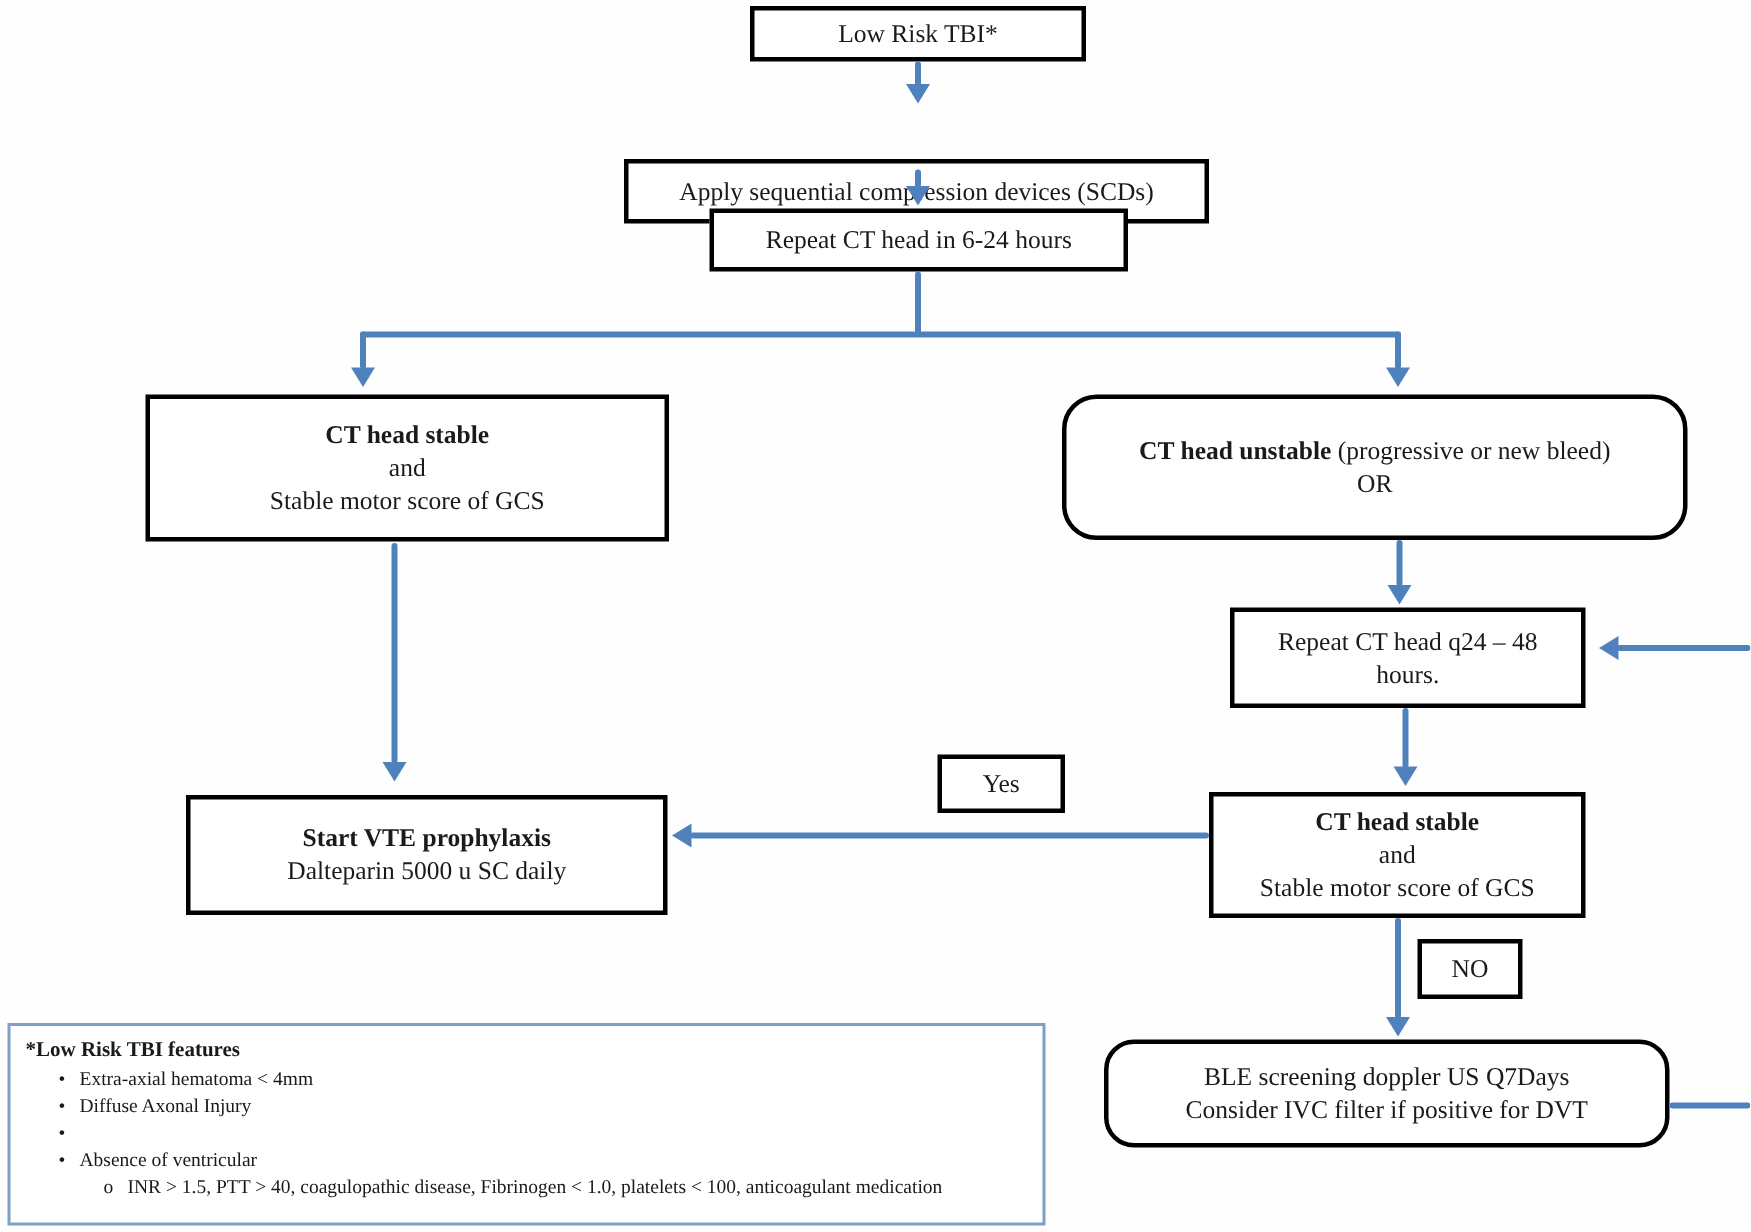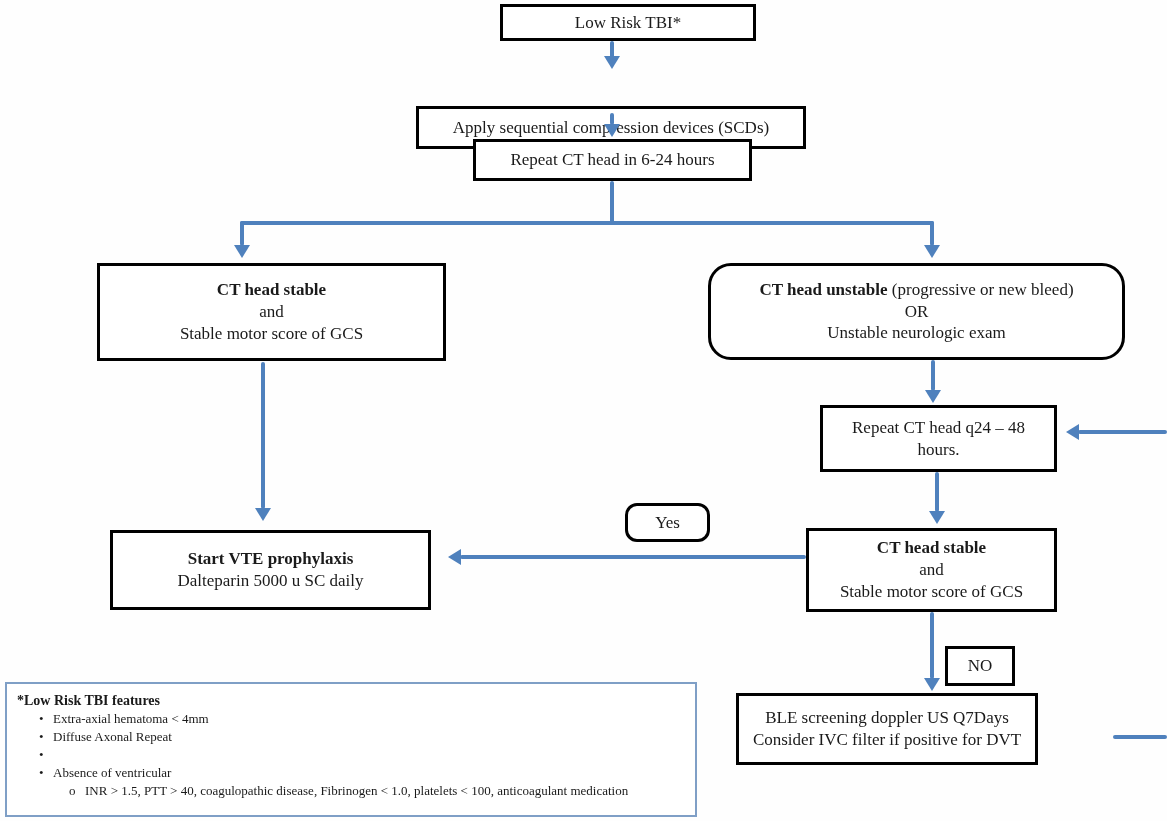--- a/index.html
+++ b/index.html
@@ -35,21 +35,21 @@
   .note-title{font-weight:700;font-size:14px;margin-bottom:0;}
   .note-row{display:flex;}
   .note-row .blt{width:14px;margin-left:22px;flex:0 0 auto;}
   .note-row.sub .blt{margin-left:52px;width:16px;}
 </style>
 </head>
 <body>
 
 <div class="canvas">
 
-  <div class="node" style="left:500px;top:4px;width:256px;height:37px;">
+  <div class="node" style="left:500px;top:4px;width:224px;height:37px;">
     <div>Low Risk TBI*</div>
   </div>
 
   <div class="node" style="left:416px;top:70px;width:390px;height:43px;margin-top:36px;">
     <div>Apply sequential compression devices (SCDs)</div>
   </div>
 
   <div class="node" style="left:473px;top:139px;width:279px;height:42px;">
     <div>Repeat CT head in 6-24 hours</div>
   </div>
@@ -58,48 +58,47 @@
     <div class="b">CT head stable</div>
     <div>and</div>
     <div>Stable motor score of GCS</div>
   </div>
 
   <div class="node" style="left:708px;top:263px;width:417px;height:97px;border-radius:23px;">
     <div>
       <span class="b">CT head unstable</span><span> (progressive or new bleed)</span>
     </div>
     <div>OR</div>
-    <div>Unstable neurologic exam</div>
   </div>
 
   <div class="node" style="left:820px;top:405px;width:237px;height:67px;">
     <div>Repeat CT head q24 – 48</div>
     <div>hours.</div>
   </div>
 
-  <div class="node" style="left:625px;top:503px;width:85px;height:39px;border-radius:12px;">
+  <div class="node" style="left:625px;top:503px;width:85px;height:39px;">
     <div>Yes</div>
   </div>
 
-  <div class="node" style="left:110px;top:530px;width:321px;height:80px;">
+  <div class="node" style="left:124px;top:530px;width:321px;height:80px;">
     <div class="b">Start VTE prophylaxis</div>
     <div>Dalteparin 5000 u SC daily</div>
   </div>
 
   <div class="node" style="left:806px;top:528px;width:251px;height:84px;">
     <div class="b">CT head stable</div>
     <div>and</div>
     <div>Stable motor score of GCS</div>
   </div>
 
-  <div class="node" style="left:945px;top:646px;width:70px;height:40px;">
+  <div class="node" style="left:945px;top:626px;width:70px;height:40px;">
     <div>NO</div>
   </div>
 
-  <div class="node" style="left:736px;top:693px;width:302px;height:72px;">
+  <div class="node" style="left:736px;top:693px;width:377px;height:72px;border-radius:20px;">
     <div>BLE screening doppler US Q7Days</div>
     <div>Consider IVC filter if positive for DVT</div>
   </div>
 
   <div class="vline" style="left:610px;top:41px;height:17px;"></div>
   <div class="head-down" style="left:604px;top:56px;"></div>
 
   <div class="vline" style="left:610px;top:113px;height:12px;"></div>
   <div class="head-down" style="left:604px;top:124px;"></div>
 
@@ -131,21 +130,21 @@
   <div class="hline" style="left:1113px;top:735px;width:54px;"></div>
 
   <div class="note">
     <div class="note-title">*Low Risk TBI features</div>
     <div class="note-row">
       <span class="blt">•</span>
       <span>Extra-axial hematoma &lt; 4mm</span>
     </div>
     <div class="note-row">
       <span class="blt">•</span>
-      <span>Diffuse Axonal Repeat</span>
+      <span>Diffuse Axonal Injury</span>
     </div>
     <div class="note-row">
       <span class="blt">•</span>
     </div>
     <div class="note-row">
       <span class="blt">•</span>
       <span>Absence of ventricular</span>
     </div>
     <div class="note-row sub">
       <span class="blt">o</span>

